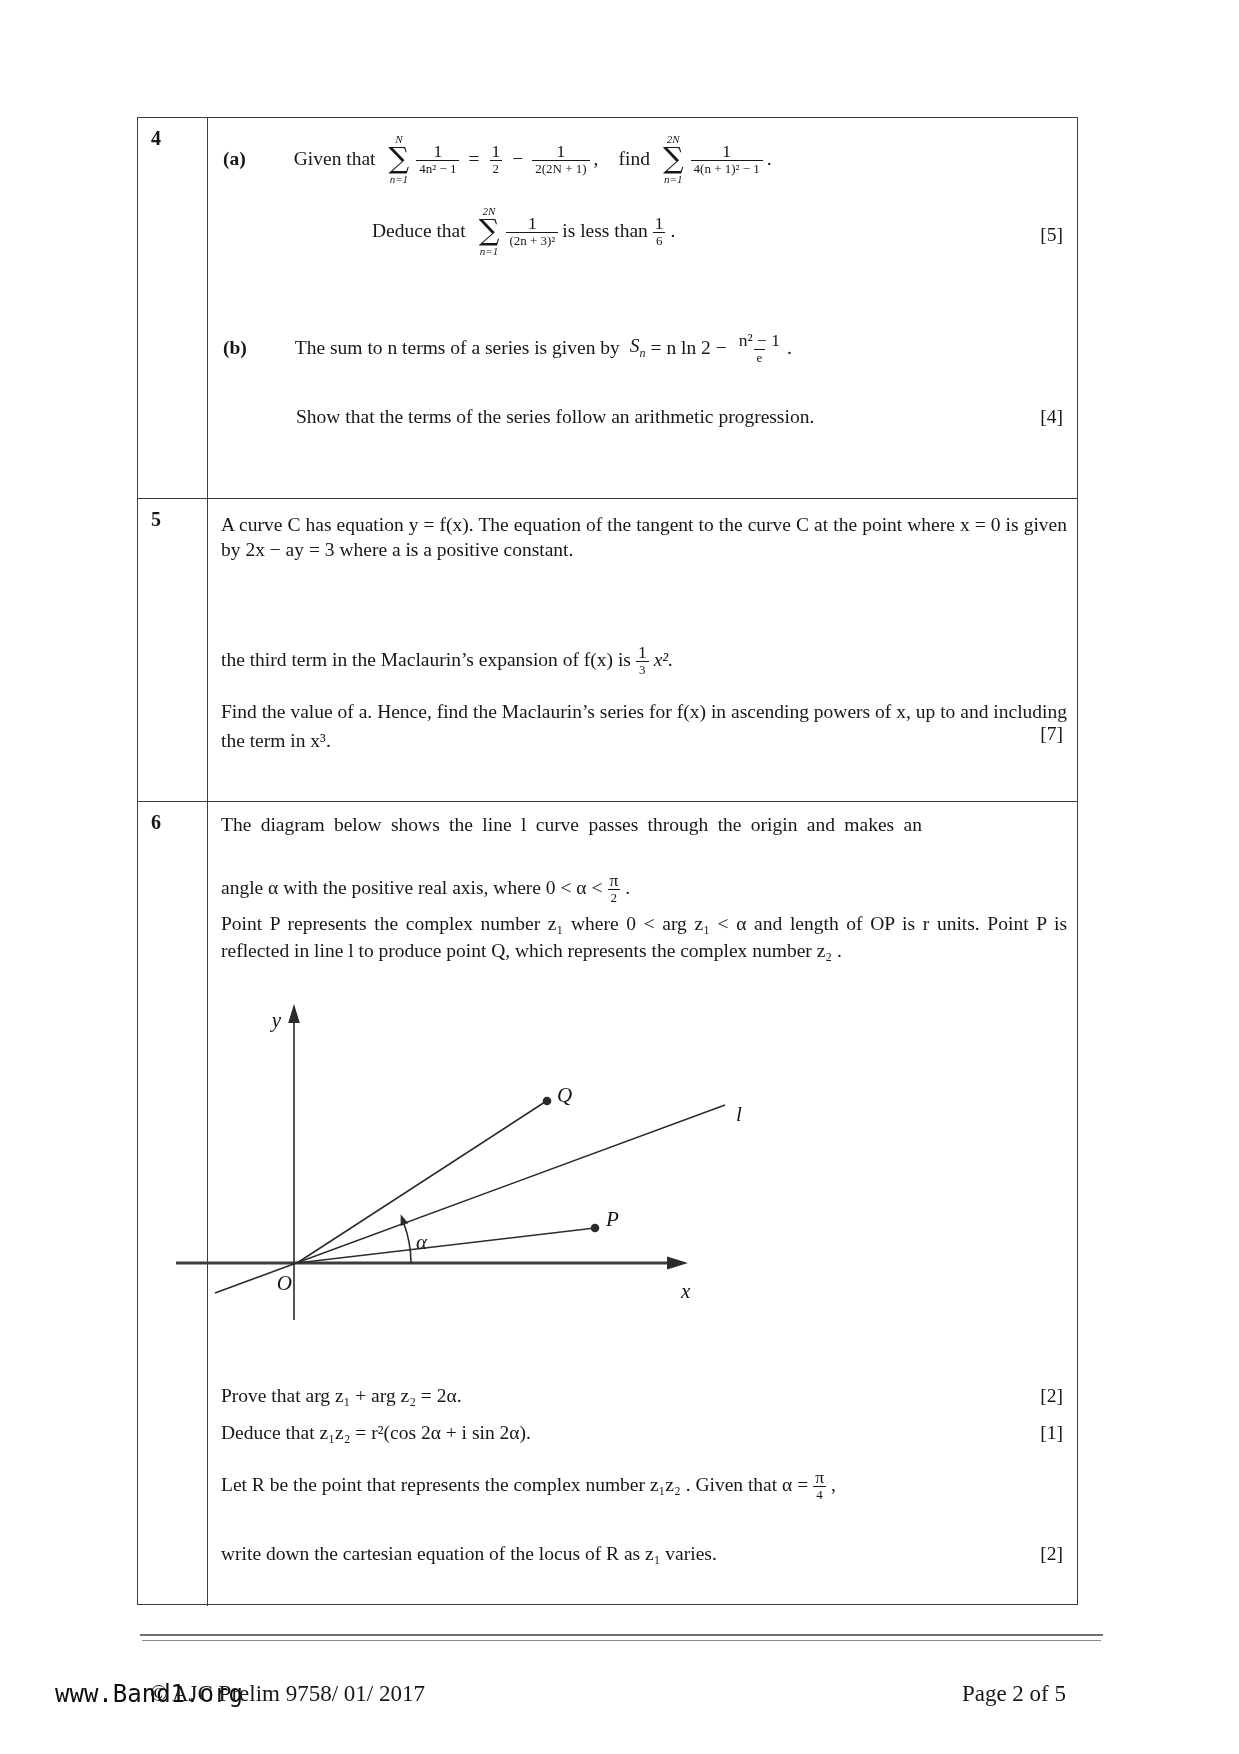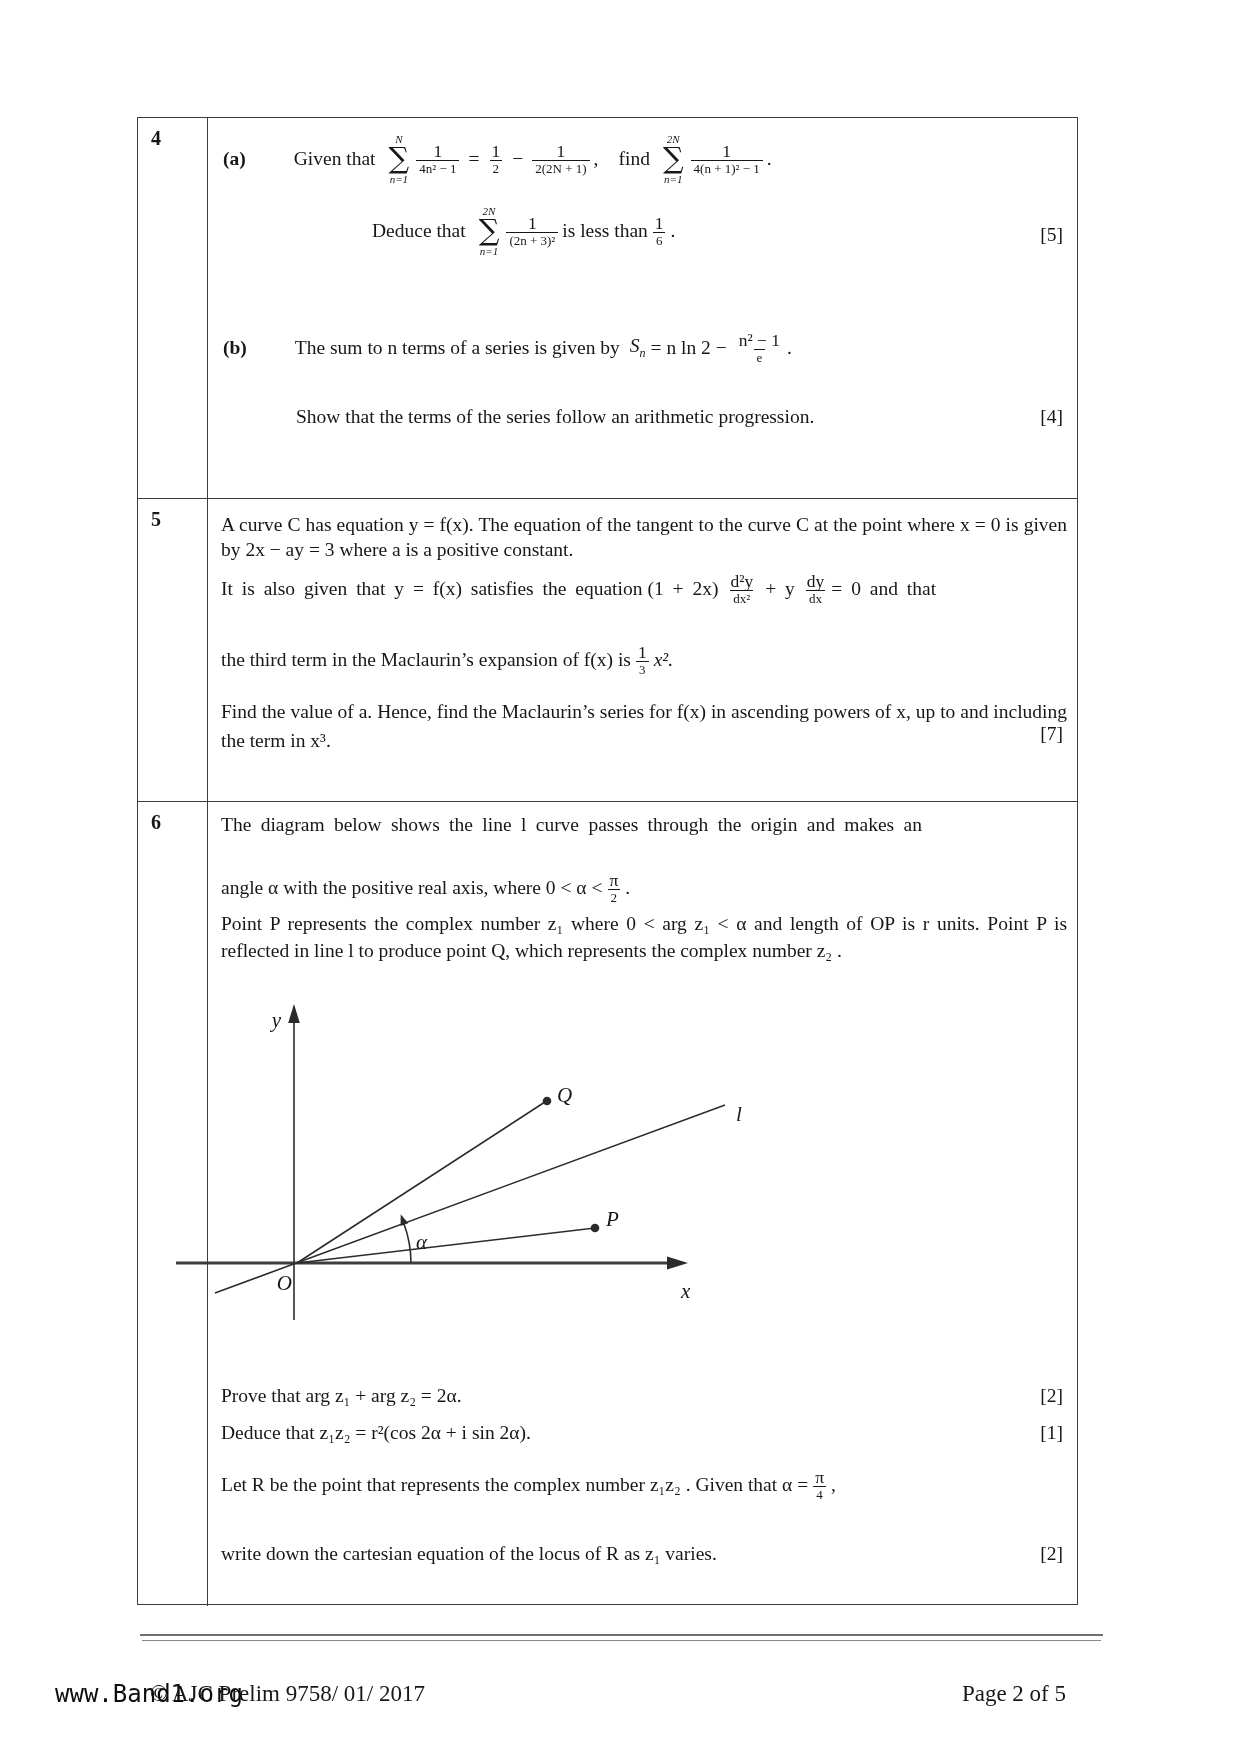--- a/index.html
+++ b/index.html
@@ -136,34 +136,20 @@
 
     <section class="qrow" style="height:303px;">
       <div class="num-cell">5</div>
       <div class="content">
 
         <div class="para" style="top:13px;left:13px;width:846px;line-height:25px;">
           <span>A curve C has equation y = f(x). The equation of the tangent to the curve C at the</span>
           <span>point where x = 0 is given by 2x − ay = 3 where a is a positive constant.</span>
         </div>
 
-        <div class="mline" style="top:58px;left:13px;height:64px;word-spacing:4px;">
-          <span>It is also given that y = f(x) satisfies the equation</span>
-          <span class="op">(1 + 2x)</span>
-          <span class="frac">
-            <span class="num">d²y</span>
-            <span class="den">dx²</span>
-          </span>
-          <span class="op">+ y</span>
-          <span class="frac">
-            <span class="num">dy</span>
-            <span class="den">dx</span>
-          </span>
-          <span>= 0  and that</span>
-        </div>
 
         <div class="mline" style="top:132px;left:13px;height:58px;">
           <span>the third term in the Maclaurin’s expansion of f(x) is</span>
           <span class="frac">
             <span class="num">1</span>
             <span class="den">3</span>
           </span>
           <span class="ital">x².</span>
         </div>
 

